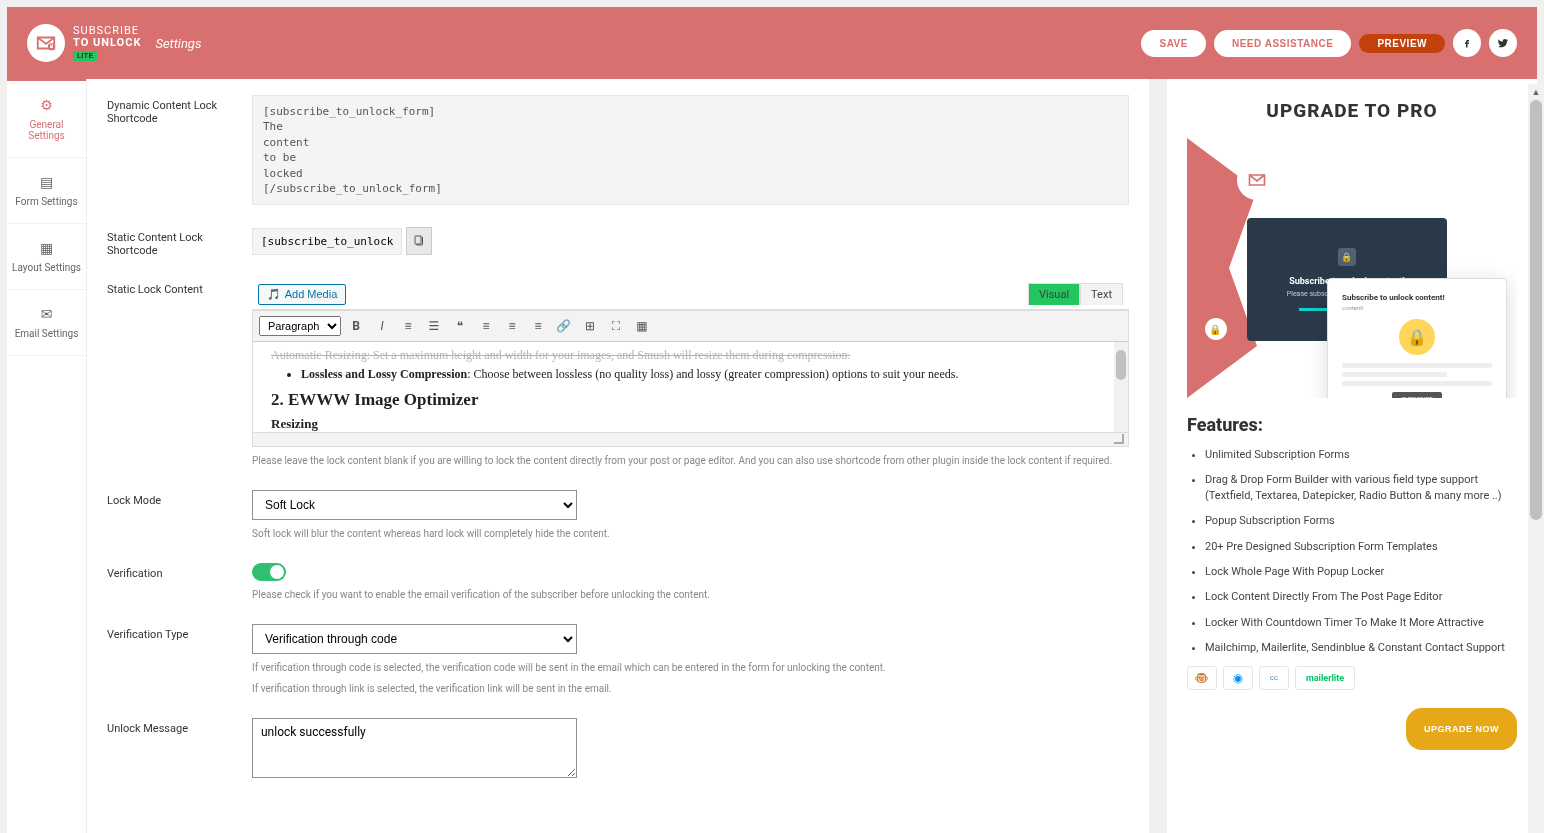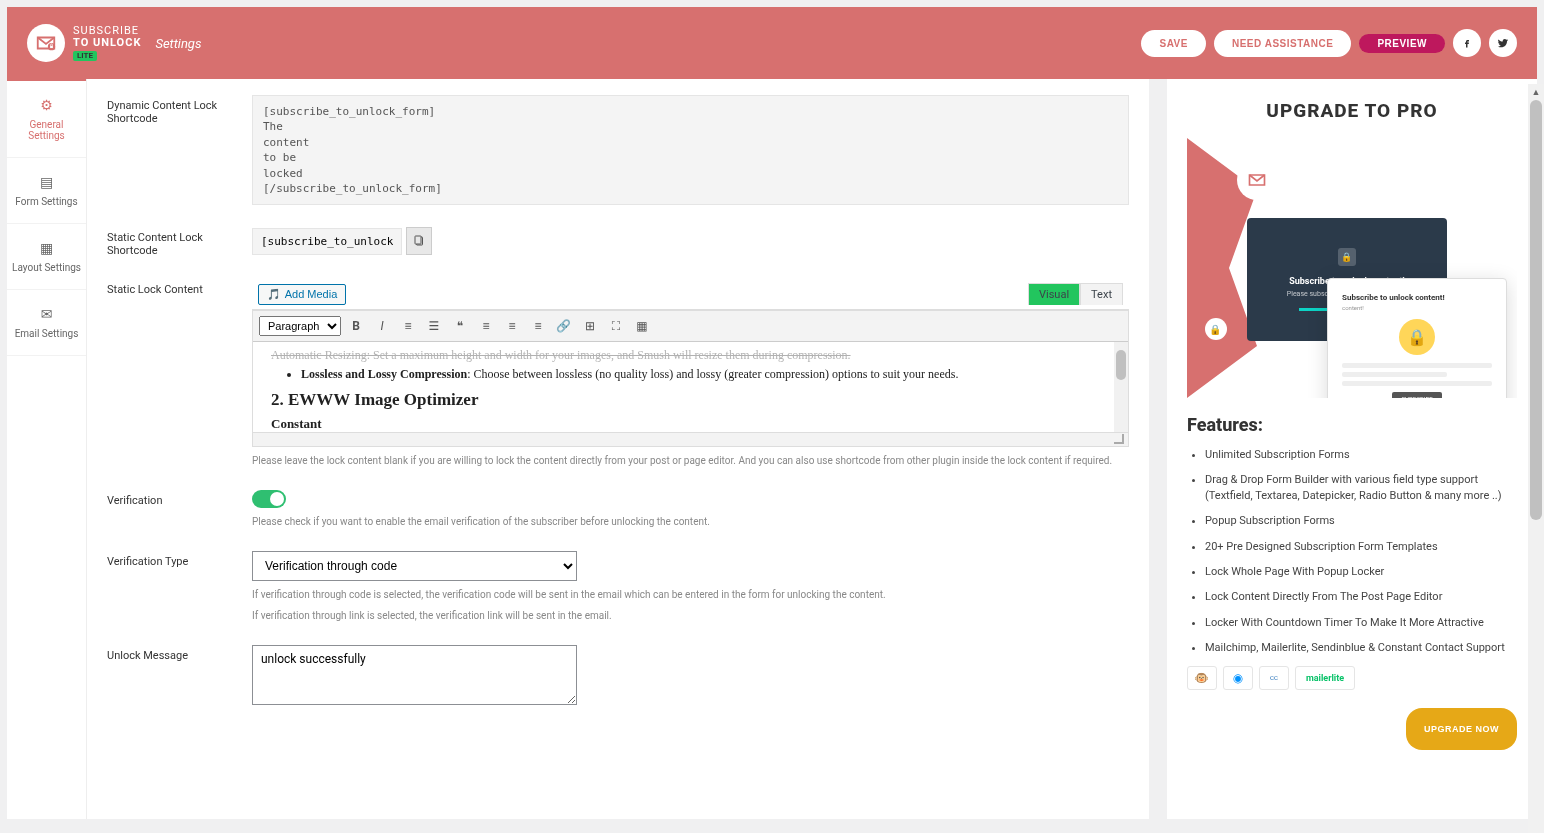--- a/index.html
+++ b/index.html
@@ -9,21 +9,21 @@
 .topbar { background: #d7706f; height: 72px; display: flex; align-items: center; padding: 0 20px; margin: 7px 7px 0 7px; }
 .topbar-logo { display: flex; align-items: center; gap: 8px; }
 .topbar-logo-icon { width: 38px; height: 38px; background: #fff; border-radius: 50%; display: flex; align-items: center; justify-content: center; color: #d7706f; font-size: 20px; }
 .topbar-logo-text { color: #fff; font-size: 11px; line-height: 1.1; }
 .topbar-logo-text .line1 { font-weight: 400; letter-spacing: 1px; }
 .topbar-logo-text .line2 { font-weight: 700; letter-spacing: 1px; }
 .topbar-badge { background: #22c55e; color: #333; font-size: 8px; font-weight: 700; padding: 1px 4px; border-radius: 2px; display: inline-block; margin-top: 2px; }
 .topbar-settings { color: #fff; font-style: italic; font-size: 13px; margin-left: 14px; }
 .topbar-actions { margin-left: auto; display: flex; gap: 8px; align-items: center; }
 .btn-white { background: #fff; color: #d7706f; border: none; padding: 8px 18px; border-radius: 16px; font-size: 10px; font-weight: 700; cursor: pointer; letter-spacing: 0.5px; }
-.btn-yellow { background: #be185d; color: #fff; border: none; padding: 4px 18px; border-radius: 16px; font-size: 10px; font-weight: 700; cursor: pointer; letter-spacing: 0.5px; }
+.btn-yellow { background: #c2410c; color: #fff; border: none; padding: 4px 18px; border-radius: 16px; font-size: 10px; font-weight: 700; cursor: pointer; letter-spacing: 0.5px; }
 .social-circle { width: 28px; height: 28px; background: #fff; border-radius: 50%; display: flex; align-items: center; justify-content: center; color: #333; cursor: pointer; }
 
 
 .wrap { display: flex; margin: 0 7px; gap: 18px; }
 .left-col { flex: 1; display: flex; background: #fff; min-height: 740px; }
 .right-col { width: 370px; background: #fff; padding: 20px; }
 
 
 .tabs { width: 80px; border-right: 1px solid #eee; }
 .tab { text-align: center; padding: 16px 4px; font-size: 10px; color: #666; cursor: pointer; border-bottom: 1px solid #f2f2f2; }
@@ -216,31 +216,38 @@
               <div class="tb-btn">⊞</div>
               <div class="tb-btn">⛶</div>
               <div class="tb-btn">▦</div>
             </div>
             <div class="editor-body">
               <div class="cut" style="white-space:nowrap;overflow:hidden;text-decoration:line-through;opacity:0.45;">Automatic Resizing: Set a maximum height and width for your images, and Smush will resize them during compression.</div>
               <ul>
                 <li><strong>Lossless and Lossy Compression</strong>: Choose between lossless (no quality loss) and lossy (greater compression) options to suit your needs.</li>
               </ul>
               <h3>2. EWWW Image Optimizer</h3>
-              <h4>Constant</h4>
+              <h4>Resizing</h4>
               <div class="editor-scroll">
                   <div class="editor-scroll-thumb"></div>
                 </div>
             </div>
             <div class="editor-resize"></div>
           </div>
           <div class="help">Please leave the lock content blank if you are willing to lock the content directly from your post or page editor. And you can also use shortcode from other plugin inside the lock content if required.</div>
         </div>
       </div>
 
+      <div class="form-row">
+        <div class="form-label">Lock Mode</div>
+        <div class="form-field">
+          <select class="select-input"><option>Soft Lock</option></select>
+          <div class="help">Soft lock will blur the content whereas hard lock will completely hide the content.</div>
+        </div>
+      </div>
 
       <div class="form-row">
         <div class="form-label">Verification</div>
         <div class="form-field">
           <div class="toggle"></div>
           <div class="help">Please check if you want to enable the email verification of the subscriber before unlocking the content.</div>
         </div>
       </div>
 
       <div class="form-row">

